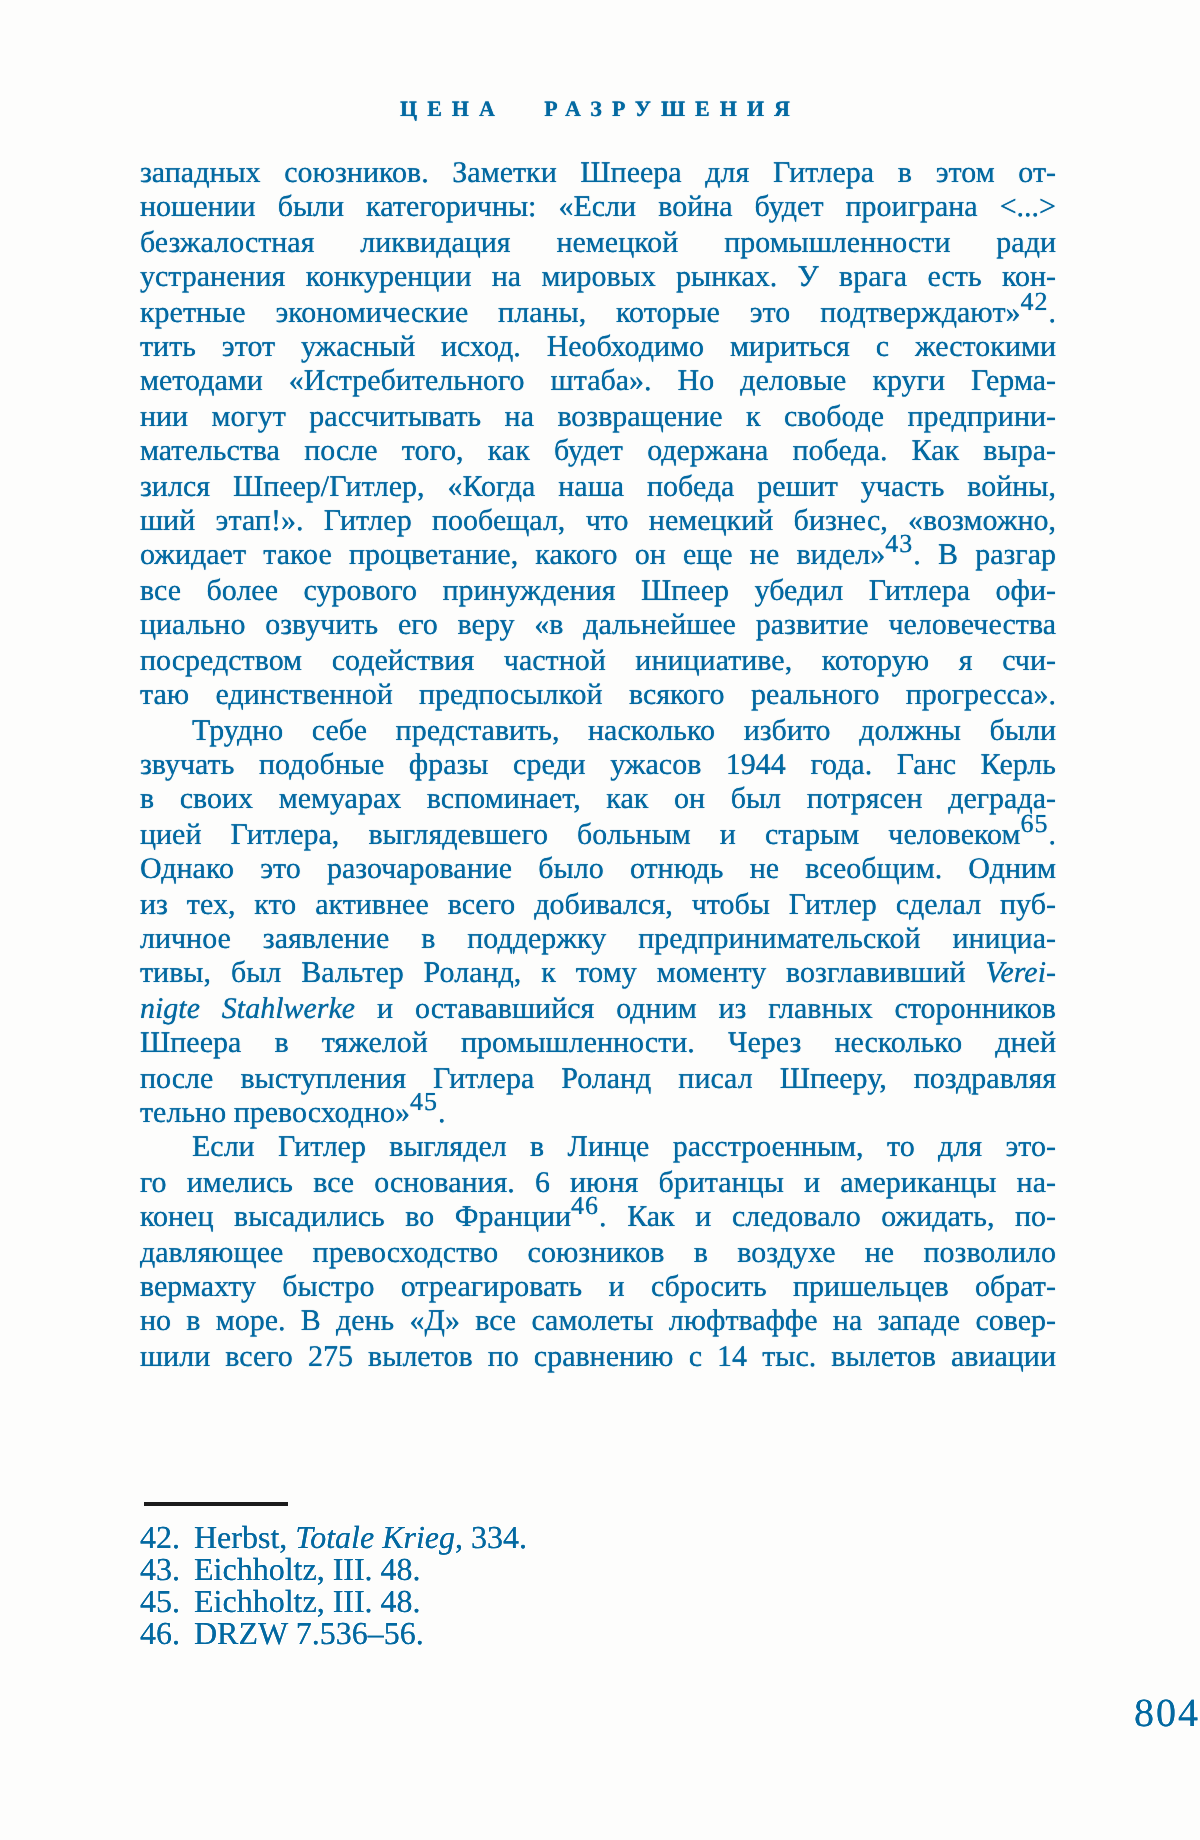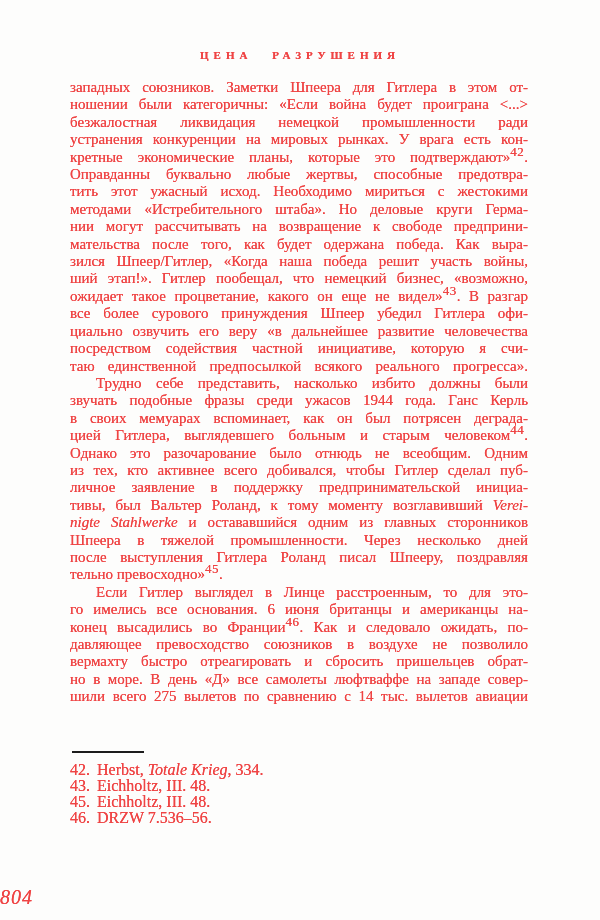--- a/index.html
+++ b/index.html
@@ -1,18 +1,18 @@
 <!DOCTYPE html>
 <html><head>
 <meta charset="utf-8">
 <style>
   html,body{margin:0;padding:0;background:#ffffff;}
   .page{
     position:relative;width:600px;height:920px;margin:0 auto;
-    background:#fdfdfc;color:#ef4444;
+    background:#fdfdfc;color:#0369a1;
     font-family:"Liberation Serif","DejaVu Serif",serif;
     overflow:hidden;
   }
   .running-head{
     position:absolute;top:49px;left:0;right:0;
     text-align:center;font-size:11px;font-weight:700;
     letter-spacing:5px;word-spacing:12px;
     text-shadow:0 0 .4px currentColor;
   }
   .textblock{position:absolute;left:70px;top:79px;width:458px;}
@@ -26,57 +26,55 @@
   .line em,.footnote em{font-style:italic;}
   .fnref{font-size:13px;line-height:0;vertical-align:super;letter-spacing:.5px;}
   .fnblock{position:absolute;left:70px;top:751px;width:458px;}
   .fn-rule{width:72px;border:0;border-top:2px solid #1c1c1c;margin:0 0 9px 2px;}
   .footnote{
     font-size:16px;line-height:16.1px;
     text-shadow:0 0 .3px currentColor;
   }
   .footnote .num{margin-right:7px;}
   .page-number{
-    position:absolute;top:886px;left:0;right:0;
-    text-align:left;font-size:20px;letter-spacing:1px;
+    position:absolute;top:846px;left:0;right:0;
+    text-align:right;font-size:20px;letter-spacing:1px;
     text-shadow:0 0 .3px currentColor;
-    font-style:italic;
   }
 </style>
 </head>
 <body>
 
 <div class="page">
 
   <div class="running-head">ЦЕНА РАЗРУШЕНИЯ</div>
 
   <div class="textblock">
 
     <div class="line">западных союзников. Заметки Шпеера для Гитлера в этом от-</div>
     <div class="line">ношении были категоричны: «Если война будет проиграна &lt;...&gt;</div>
     <div class="line">безжалостная ликвидация немецкой промышленности ради</div>
     <div class="line">устранения конкуренции на мировых рынках. У врага есть кон-</div>
     <div class="line"><span>кретные экономические планы, которые это подтверждают»</span><sup class="fnref">42</sup><span>.</span></div>
-    <div class="line">Оправданны буквально любые жертвы, способные предотвра-</div>
     <div class="line">тить этот ужасный исход. Необходимо мириться с жестокими</div>
     <div class="line">методами «Истребительного штаба». Но деловые круги Герма-</div>
     <div class="line">нии могут рассчитывать на возвращение к свободе предприни-</div>
     <div class="line">мательства после того, как будет одержана победа. Как выра-</div>
     <div class="line">зился Шпеер/Гитлер, «Когда наша победа решит участь войны,</div>
     <div class="line">ший этап!». Гитлер пообещал, что немецкий бизнес, «возможно,</div>
     <div class="line"><span>ожидает такое процветание, какого он еще не видел»</span><sup class="fnref">43</sup><span>. В разгар</span></div>
     <div class="line">все более сурового принуждения Шпеер убедил Гитлера офи-</div>
     <div class="line">циально озвучить его веру «в дальнейшее развитие человечества</div>
     <div class="line">посредством содействия частной инициативе, которую я счи-</div>
     <div class="line">таю единственной предпосылкой всякого реального прогресса».</div>
 
     <div class="line indent">Трудно себе представить, насколько избито должны были</div>
     <div class="line">звучать подобные фразы среди ужасов 1944 года. Ганс Керль</div>
     <div class="line">в своих мемуарах вспоминает, как он был потрясен деграда-</div>
-    <div class="line"><span>цией Гитлера, выглядевшего больным и старым человеком</span><sup class="fnref">44</sup><span>.</span></div>
+    <div class="line"><span>цией Гитлера, выглядевшего больным и старым человеком</span><sup class="fnref">65</sup><span>.</span></div>
     <div class="line">Однако это разочарование было отнюдь не всеобщим. Одним</div>
     <div class="line">из тех, кто активнее всего добивался, чтобы Гитлер сделал пуб-</div>
     <div class="line">личное заявление в поддержку предпринимательской инициа-</div>
     <div class="line"><span>тивы, был Вальтер Роланд, к тому моменту возглавивший </span><em>Verei-</em></div>
     <div class="line"><em>nigte Stahlwerke</em><span> и остававшийся одним из главных сторонников</span></div>
     <div class="line">Шпеера в тяжелой промышленности. Через несколько дней</div>
     <div class="line">после выступления Гитлера Роланд писал Шпееру, поздравляя</div>
     <div class="line end"><span>тельно превосходно»</span><sup class="fnref">45</sup><span>.</span></div>
 
     <div class="line indent">Если Гитлер выглядел в Линце расстроенным, то для это-</div>

